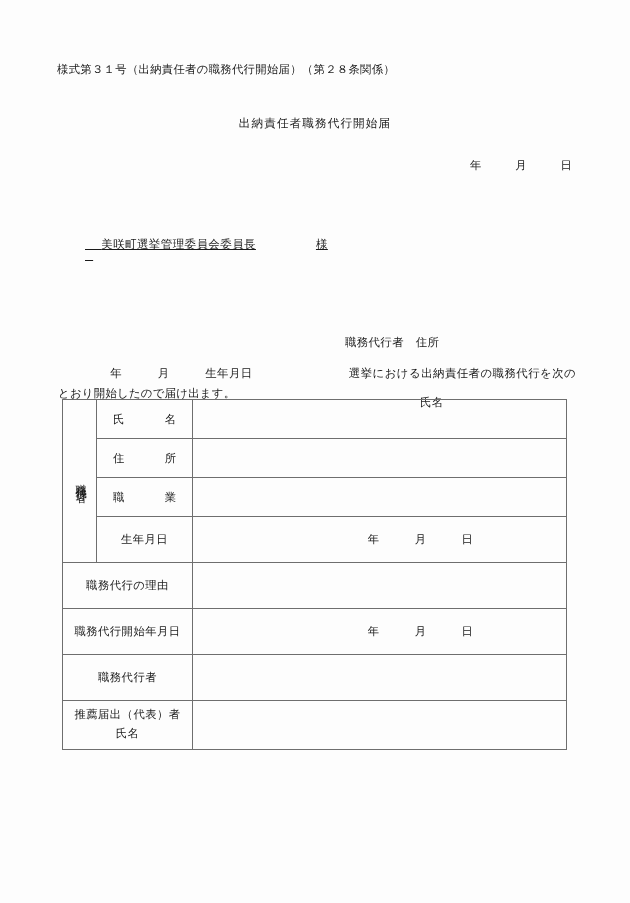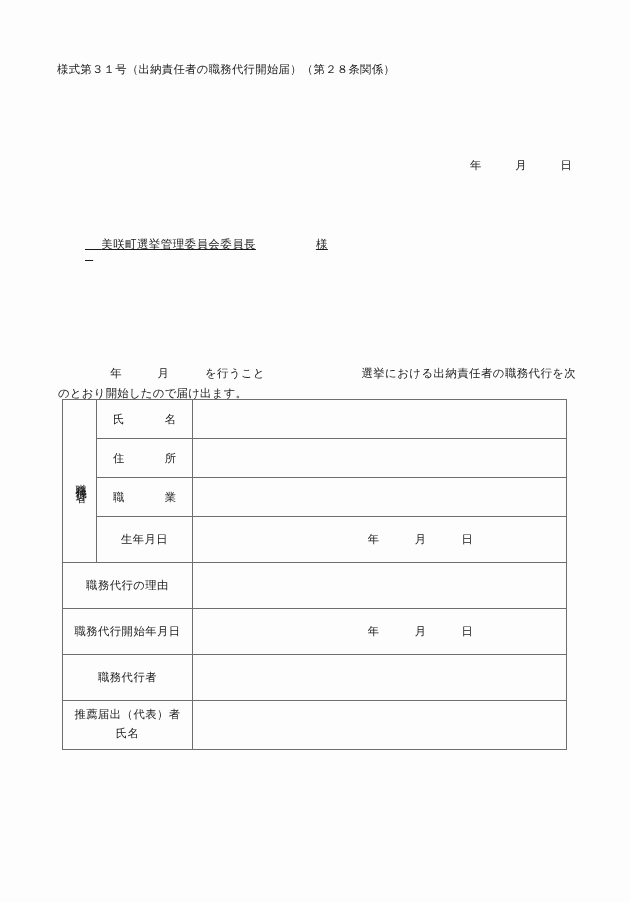--- a/index.html
+++ b/index.html
@@ -124,30 +124,35 @@
   #remarks .r-label { padding-right: 14px; }
   #remarks .r-cont { display: block; padding-left: 24px; }
 </style>
 </head>
 <body>
 
 <div id="page">
 
   <div class="t" id="form-number">様式第３１号（出納責任者の職務代行開始届）（第２８条関係）</div>
 
+  <div class="t" id="doc-title">出納責任者職務代行開始届</div>
 
   <div class="t" id="date-line-top">年　　　月　　　日</div>
 
   <div class="t" id="addressee">
     <span>美咲町選挙管理委員会委員長</span><span class="hon">様</span>
   </div>
 
+  <div class="t" id="agent-block">
+    <div><span>職務代行者</span>　<span>住所</span></div>
+    <div><span class="ind">氏名</span></div>
+  </div>
 
   <div id="body-para">
-    <span class="lead"></span><span>年　　　月　　　を行うこと</span><span class="gap-election"></span><span>選挙における出納責任者の職務代行を次のとおり開</span><span>始したので届け出ます。</span>
+    <span class="lead"></span><span>年　　　月　　　生年月日</span><span class="gap-election"></span><span>選挙における出納責任者の職務代行を次のとおり開</span><span>始したので届け出ます。</span>
   </div>
 
   <table id="form-table">
     <tbody>
       <tr>
         <td class="vert-head rowh" rowspan="4">
           <span class="vtext">職務代行者</span>
         </td>
         <td class="label-col rowh">
           <span class="sp2">氏　　名</span>

